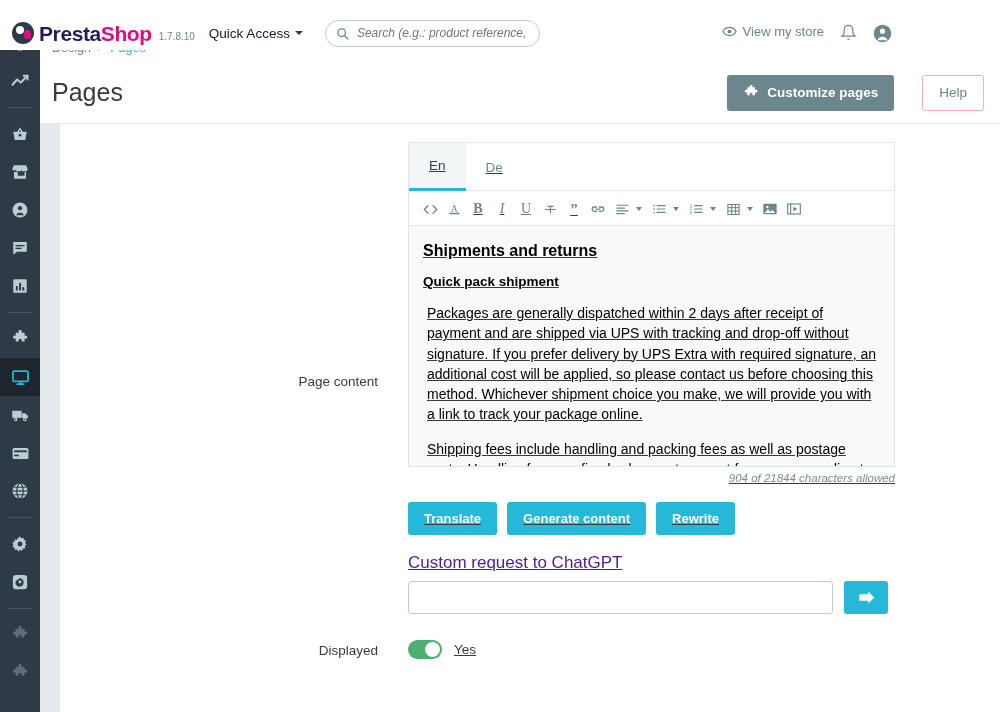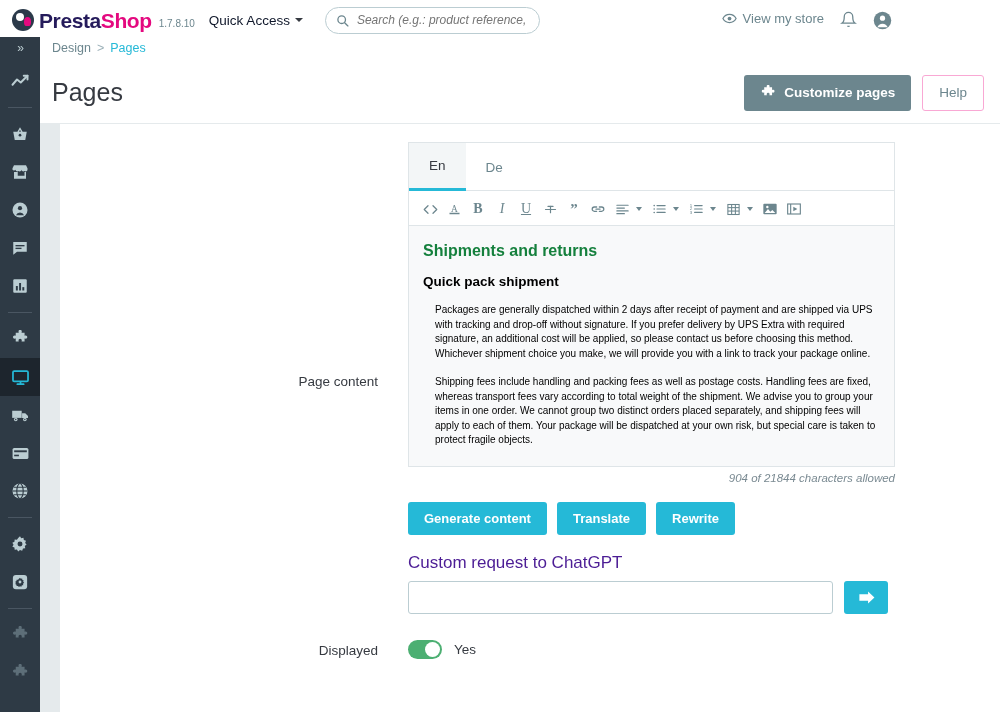--- a/index.html
+++ b/index.html
@@ -9,21 +9,21 @@
     width: 1000px; height: 712px;
     overflow: hidden;
     font-family: "Liberation Sans", sans-serif;
     font-size: 13px;
     color: #363a41;
     background: #ffffff;
   }
 
   
   .topbar {
-    position: absolute; top: 3px; left: 0;
+    position: absolute; top: 16px; left: 0;
     width: 904px; height: 34px;
     background: #ffffff;
     display: flex; align-items: center;
     z-index: 30;
   }
   .ps-logo-wrap {
     display: flex; align-items: center;
     margin-left: 12px;
   }
   .ps-logo-mark {
@@ -134,21 +134,21 @@
     display: flex; align-items: center;
     padding: 0 16px 0 12px;
     border-bottom: 1px solid #e5eaec;
     z-index: 10;
   }
   .page-title {
     font-size: 25px; font-weight: normal; color: #363a41;
     margin: 0;
   }
   .page-head-actions {
-    margin-left: auto; display: flex; align-items: center; gap: 11px;
+    margin-left: auto; display: flex; align-items: center; gap: 28px;
   }
   .btn-customize {
     background: #6c868e; color: #fff; border: 0;
     height: 36px; padding: 0 16px;
     border-radius: 3px; font-size: 13.5px; font-weight: bold;
     font-family: "Liberation Sans", sans-serif;
     display: flex; align-items: center; gap: 8px; cursor: pointer;
   }
   .btn-help {
     background: #fff; color: #6c868e;
@@ -176,21 +176,21 @@
     display: flex; align-items: center;
     padding: 0 24px 0 0;
     margin-bottom: 0;
   }
   .form-label {
     width: 348px; flex: none;
     text-align: right;
     padding-right: 30px; padding-top: 7px;
     font-size: 13.5px; color: #363a41;
   }
-  .form-field { flex: 1; }
+  .form-field { flex: 1; text-decoration: underline; }
 
   
   .editor {
     width: 487px;
     border: 1px solid #dfe5e8;
     background: #fff;
   }
   .editor-tabs {
     display: flex; height: 48px;
     border-bottom: 1px solid #dfe5e8;
@@ -231,29 +231,29 @@
     margin-top: 4px;
     font-size: 13px; color: #363a41;
     display: flex; align-items: center; cursor: pointer;
   }
   .editor-body {
     background: #f8f9fa;
     padding: 16px 14px 12px 14px;
     height: 240px; overflow: hidden;
   }
   .editor-body h2 {
-    font-size: 16px; margin: 0 0 14px 0; color: #15803d;
+    font-size: 16px; margin: 0 0 14px 0; color: #000000;
     font-weight: bold;
   }
   .editor-body h3 {
     font-size: 13.5px; margin: 0 0 14px 0; color: #000;
     font-weight: bold;
   }
   .editor-body p {
-    font-size: 10px; line-height: 1.45; margin: 0 0 14px 12px; color: #000;
+    font-size: 14px; line-height: 1.45; margin: 0 0 14px 4px; color: #000;
   }
   .char-count {
     width: 487px;
     text-align: right;
     font-size: 11.5px; font-style: italic; color: #7a8a92;
     margin-top: 5px;
   }
 
   .ai-buttons {
     display: flex; gap: 10px; margin-top: 18px;
@@ -618,24 +618,24 @@
             <p>Packages are generally dispatched within 2 days after receipt of payment and are shipped via UPS with tracking and drop-off without signature. If you prefer delivery by UPS Extra with required signature, an additional cost will be applied, so please contact us before choosing this method. Whichever shipment choice you make, we will provide you with a link to track your package online.</p>
             <p>Shipping fees include handling and packing fees as well as postage costs. Handling fees are fixed, whereas transport fees vary according to total weight of the shipment. We advise you to group your items in one order. We cannot group two distinct orders placed separately, and shipping fees will apply to each of them. Your package will be dispatched at your own risk, but special care is taken to protect fragile objects.</p>
 
           </div>
         </div>
 
         <div class="char-count">904 of 21844 characters allowed</div>
 
         <div class="ai-buttons">
           <button class="btn-cyan">
-            <span>Generate content</span>
+            <span>Translate</span>
           </button>
           <button class="btn-cyan">
-            <span>Translate</span>
+            <span>Generate content</span>
           </button>
           <button class="btn-cyan">
             <span>Rewrite</span>
           </button>
         </div>
 
         <div class="chat-label">Custom request to ChatGPT</div>
         <div class="chat-row">
           <input class="chat-input" type="text" value="" placeholder="" style="">
           <button class="btn-send">

